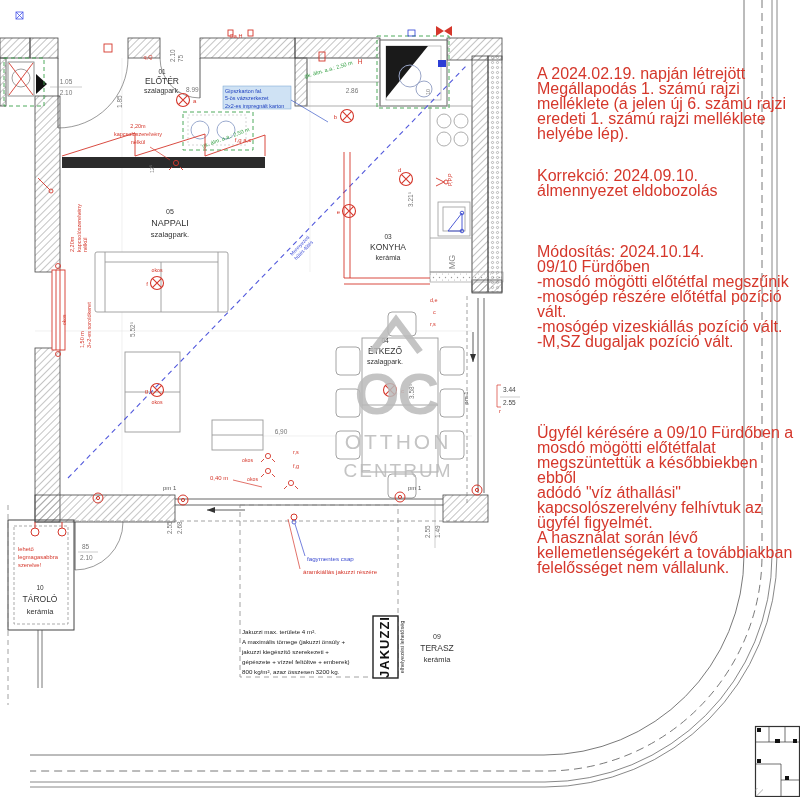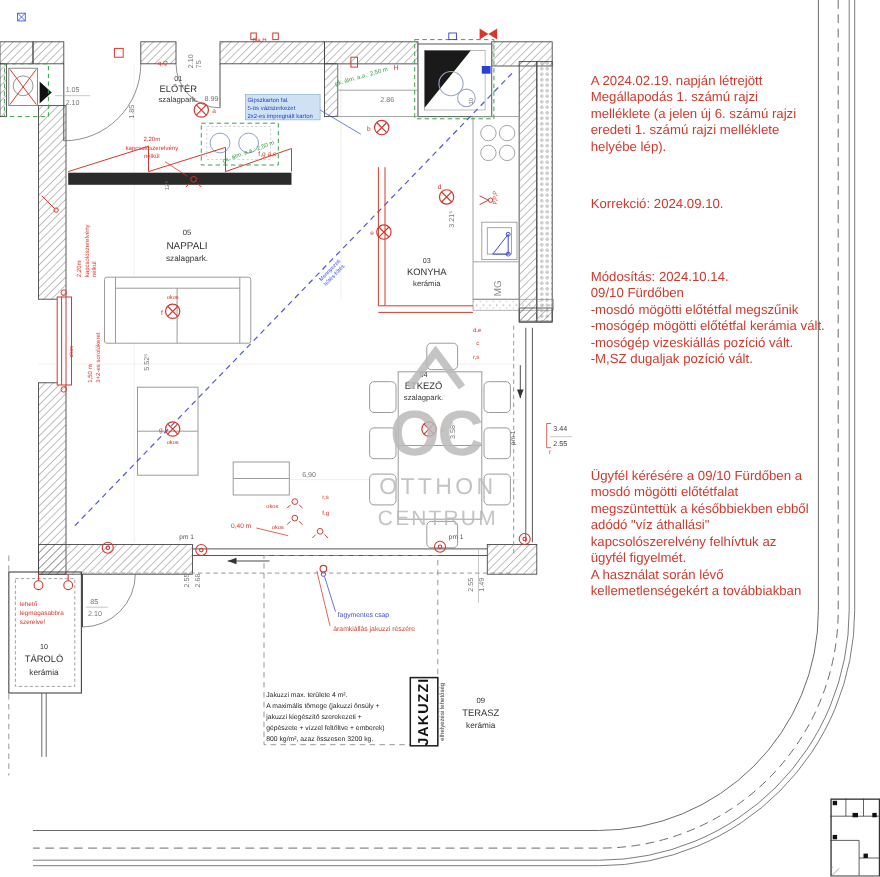--- a/index.html
+++ b/index.html
@@ -1,20 +1,20 @@
 <!DOCTYPE html>
 <html><head>
 <meta charset="utf-8">
 <style>
   html,body{margin:0;padding:0;background:#fff;}
   .stage{position:relative;width:800px;height:797px;background:#fff;overflow:hidden;
          font-family:"Liberation Sans", sans-serif;}
   svg{position:absolute;left:0;top:0;}
   svg text{font-family:"Liberation Sans", sans-serif;}
-  .note{position:absolute;left:537px;width:258px;color:#d5372b;font-size:12px;line-height:15px;}
+  .note{position:absolute;left:537px;width:258px;color:#d5372b;font-size:16px;line-height:15px;}
 </style>
 </head>
 <body>
 
 <div class="stage">
 
 <svg width="800" height="797" viewBox="0 0 800 797">
   <defs>
     <pattern id="hA" patternUnits="userSpaceOnUse" width="5" height="5" patternTransform="rotate(45)">
       <line x1="0" y1="0" x2="0" y2="5" stroke="#8a8a8a" stroke-width="1"></line>
@@ -465,35 +465,37 @@
   </g>
 </svg>
 
 <div class="note" style="top:66px">
   <div>A 2024.02.19. napján létrejött</div>
   <div>Megállapodás 1. számú rajzi</div>
   <div>melléklete (a jelen új 6. számú rajzi</div>
   <div>eredeti 1. számú rajzi melléklete</div>
   <div>helyébe lép).</div>
 </div>
-<div class="note" style="top:178px">
+<div class="note" style="top:168px">
   <div>Korrekció: 2024.09.10.</div>
+  <div>álmennyezet eldobozolás</div>
 </div>
 <div class="note" style="top:244px">
   <div>Módosítás: 2024.10.14.</div>
   <div>09/10 Fürdőben</div>
   <div>-mosdó mögötti előtétfal megszűnik</div>
-  <div>-mosógép mögötti előtétfal kerámia vált.</div>
+  <div>-mosógép részére előtétfal pozíció vált.</div>
   <div>-mosógép vizeskiállás pozíció vált.</div>
   <div>-M,SZ dugaljak pozíció vált.</div>
 </div>
 <div class="note" style="top:425px">
   <div>Ügyfél kérésére a 09/10 Fürdőben a</div>
   <div>mosdó mögötti előtétfalat</div>
   <div>megszüntettük a későbbiekben ebből</div>
   <div>adódó "víz áthallási"</div>
   <div>kapcsolószerelvény felhívtuk az</div>
   <div>ügyfél figyelmét.</div>
   <div>A használat során lévő</div>
   <div>kellemetlenségekért a továbbiakban</div>
+  <div>felelősséget nem vállalunk.</div>
 </div>
 
 </div>
 
 </body></html>

